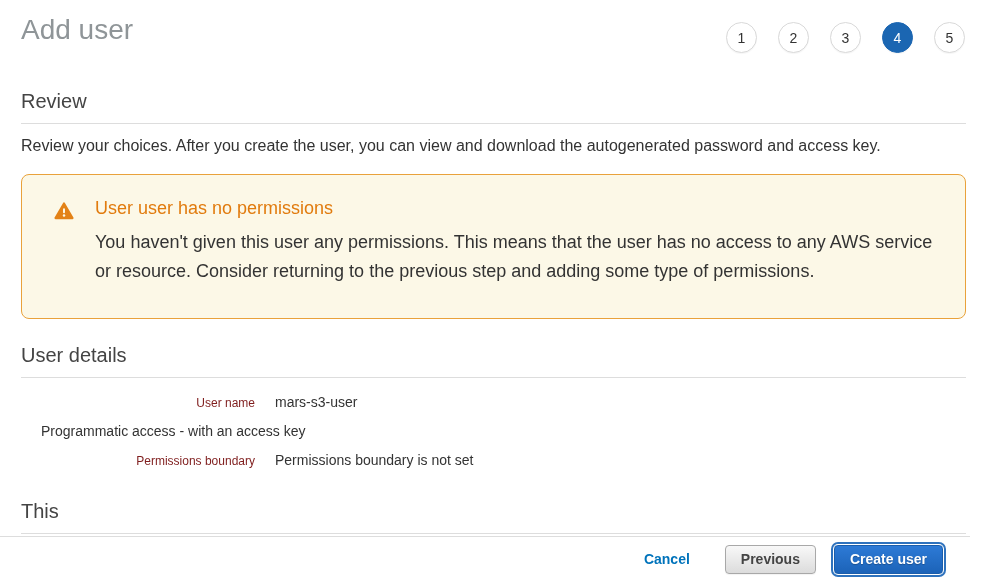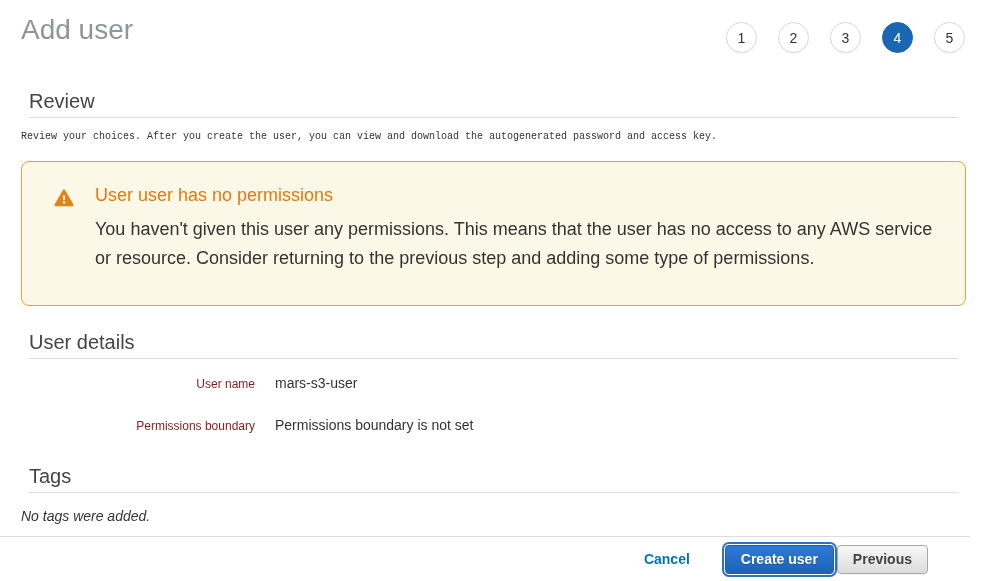--- a/index.html
+++ b/index.html
@@ -43,26 +43,26 @@
     background: #1b66b2;
     border-color: #1b66b2;
     color: #fff;
   }
 
   
   .section-heading {
     font-size: 20px;
     font-weight: 400;
     color: #444;
-    margin: 8px;
-    padding-bottom: 4px;
+    margin: 0;
+    padding-bottom: 10px;
     border-bottom: 1px solid #ddd;
   }
   .review-section { margin-top: 37px; }
-  .review-desc { font-size: 10px; color: #333; margin: 13px 0 0 0; font-family: Liberation Mono, monospace; }
+  .review-desc { font-size: 16px; color: #333; margin: 13px 0 0 0; }
 
   
   .warning-box {
     margin-top: 19px;
     border: 1px solid #e9a23b;
     background: #fcf8e7;
     border-radius: 8px;
     padding: 23px 30px 32px 32px;
     display: flex;
     align-items: flex-start;
@@ -179,32 +179,33 @@
   </div>
 
   <div class="details-section">
     <h2 class="section-heading">User details</h2>
     <div class="kv-rows">
       <div class="kv-row">
         <div class="kv-label">User name</div>
         <div class="kv-value">mars-s3-user</div>
       </div>
       <div class="kv-row">
+        <div class="kv-value">Programmatic access - with an access key</div>
       </div>
       <div class="kv-row">
         <div class="kv-label">Permissions boundary</div>
         <div class="kv-value">Permissions boundary is not set</div>
       </div>
     </div>
   </div>
 
   <div class="tags-section">
-    <h2 class="section-heading">Tags</h2>
+    <h2 class="section-heading">This</h2>
     <p class="tags-empty">No tags were added.</p>
   </div>
 
 </div>
 
 <div class="footer">
   <a class="cancel-link">Cancel</a>
+  <button class="btn btn-secondary">Previous</button>
   <button class="btn btn-primary">Create user</button>
-  <button class="btn btn-secondary">Previous</button>
 </div>
 
 </body></html>

